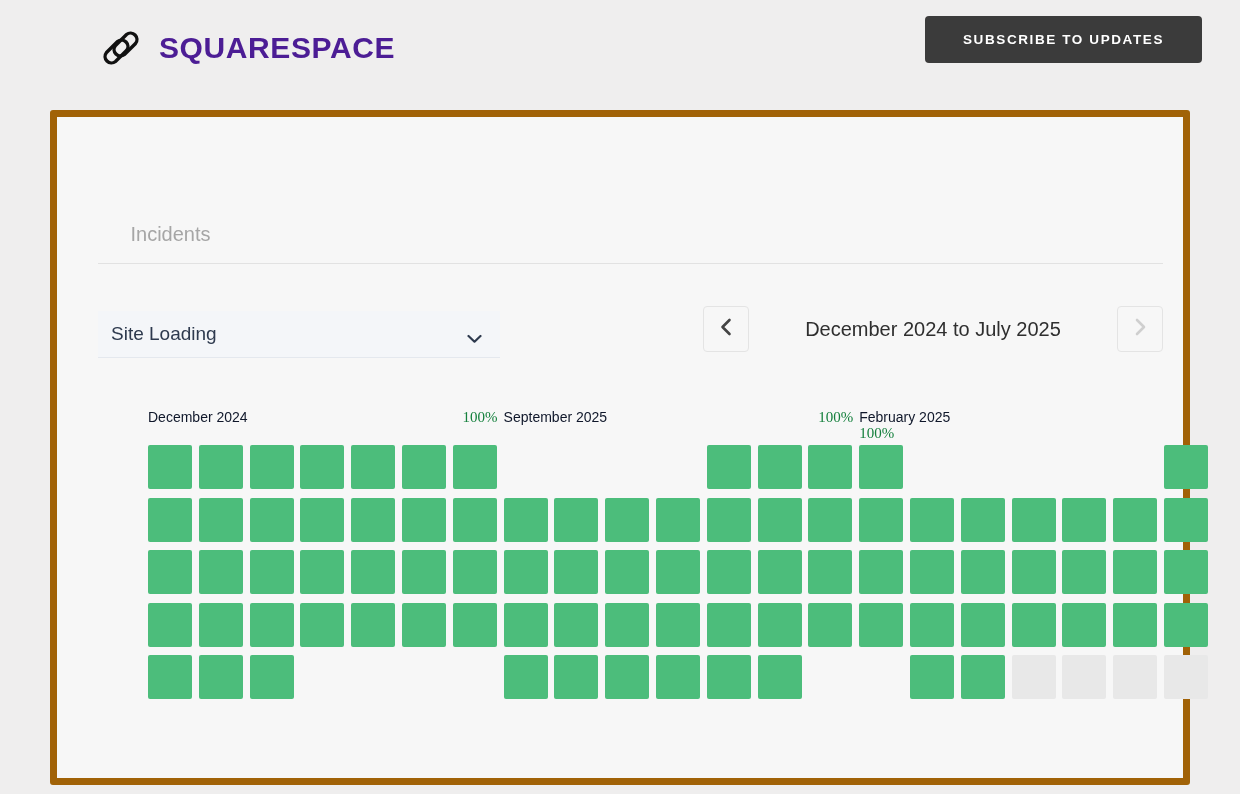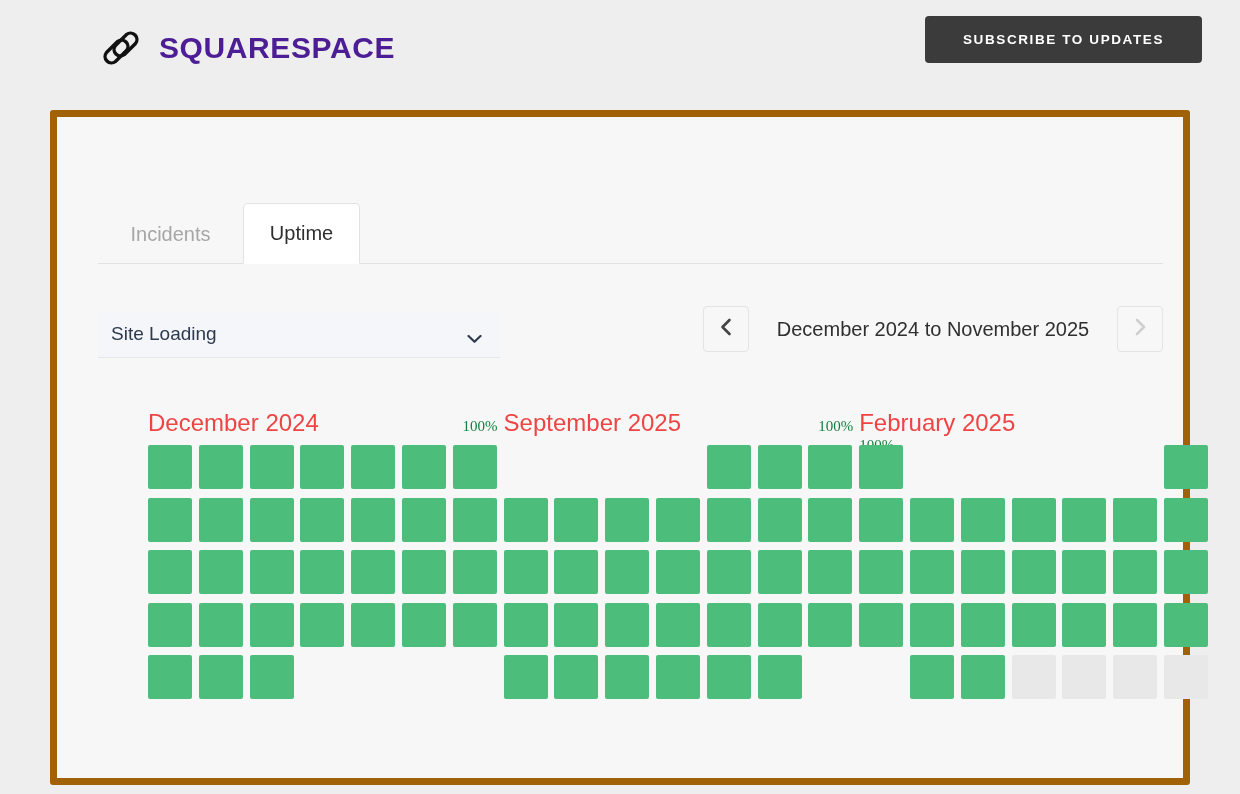--- a/index.html
+++ b/index.html
@@ -129,21 +129,21 @@
   
   .months {
     position: absolute; left: 41px; top: 292px;
     width: 1065px; height: 28px;
   }
   .month-block {
     position: absolute; top: 0; height: 28px;
     display: flex; align-items: baseline; justify-content: space-between;
   }
   .month-name {
-    font-size: 24px; color: #ef4444;
+    font-size: 14px; color: #0f172a;
     font-family: "Liberation Sans", sans-serif;
     white-space: nowrap;
   }
   .month-pct {
     font-size: 15px; color: #15803d;
     font-family: Liberation Serif, serif;
     white-space: nowrap;
   }
 
   
@@ -180,41 +180,40 @@
   </div>
 
   <button class="subscribe-btn">SUBSCRIBE TO UPDATES</button>
 </div>
 
 <div class="card">
 
   <div class="tabs">
     <div class="tabs-rule"></div>
     <div class="tab tab-incidents">Incidents</div>
-    <div class="tab tab-uptime">Uptime</div>
   </div>
 
   <div class="select-wrap">
     <span class="select-value">Site Loading</span>
     <span class="select-chev">
       <svg viewBox="0 0 15 9" width="15" height="9" aria-hidden="true">
         <path d="M1.5 1.5 L7.5 7.2 L13.5 1.5" fill="none" stroke="#2e3a4e" stroke-width="2.2" stroke-linecap="round" stroke-linejoin="round"></path>
       </svg>
     </span>
   </div>
 
   <div class="range-nav">
     <div class="nav-btn">
       <span>
         <svg viewBox="0 0 18 20" width="18" height="20" aria-hidden="true">
           <path d="M12.5 3 L5.5 10 L12.5 17" fill="none" stroke="#444" stroke-width="2.6" stroke-linecap="round" stroke-linejoin="round"></path>
         </svg>
       </span>
     </div>
-    <div class="range-label">December 2024 to November 2025</div>
+    <div class="range-label">December 2024 to July 2025</div>
     <div class="nav-btn disabled">
       <span>
         <svg viewBox="0 0 18 20" width="18" height="20" aria-hidden="true">
           <path d="M6 3 L13 10 L6 17" fill="none" stroke="#cfcfcf" stroke-width="2.6" stroke-linecap="round" stroke-linejoin="round"></path>
         </svg>
       </span>
     </div>
   </div>
 
   <div class="months">

